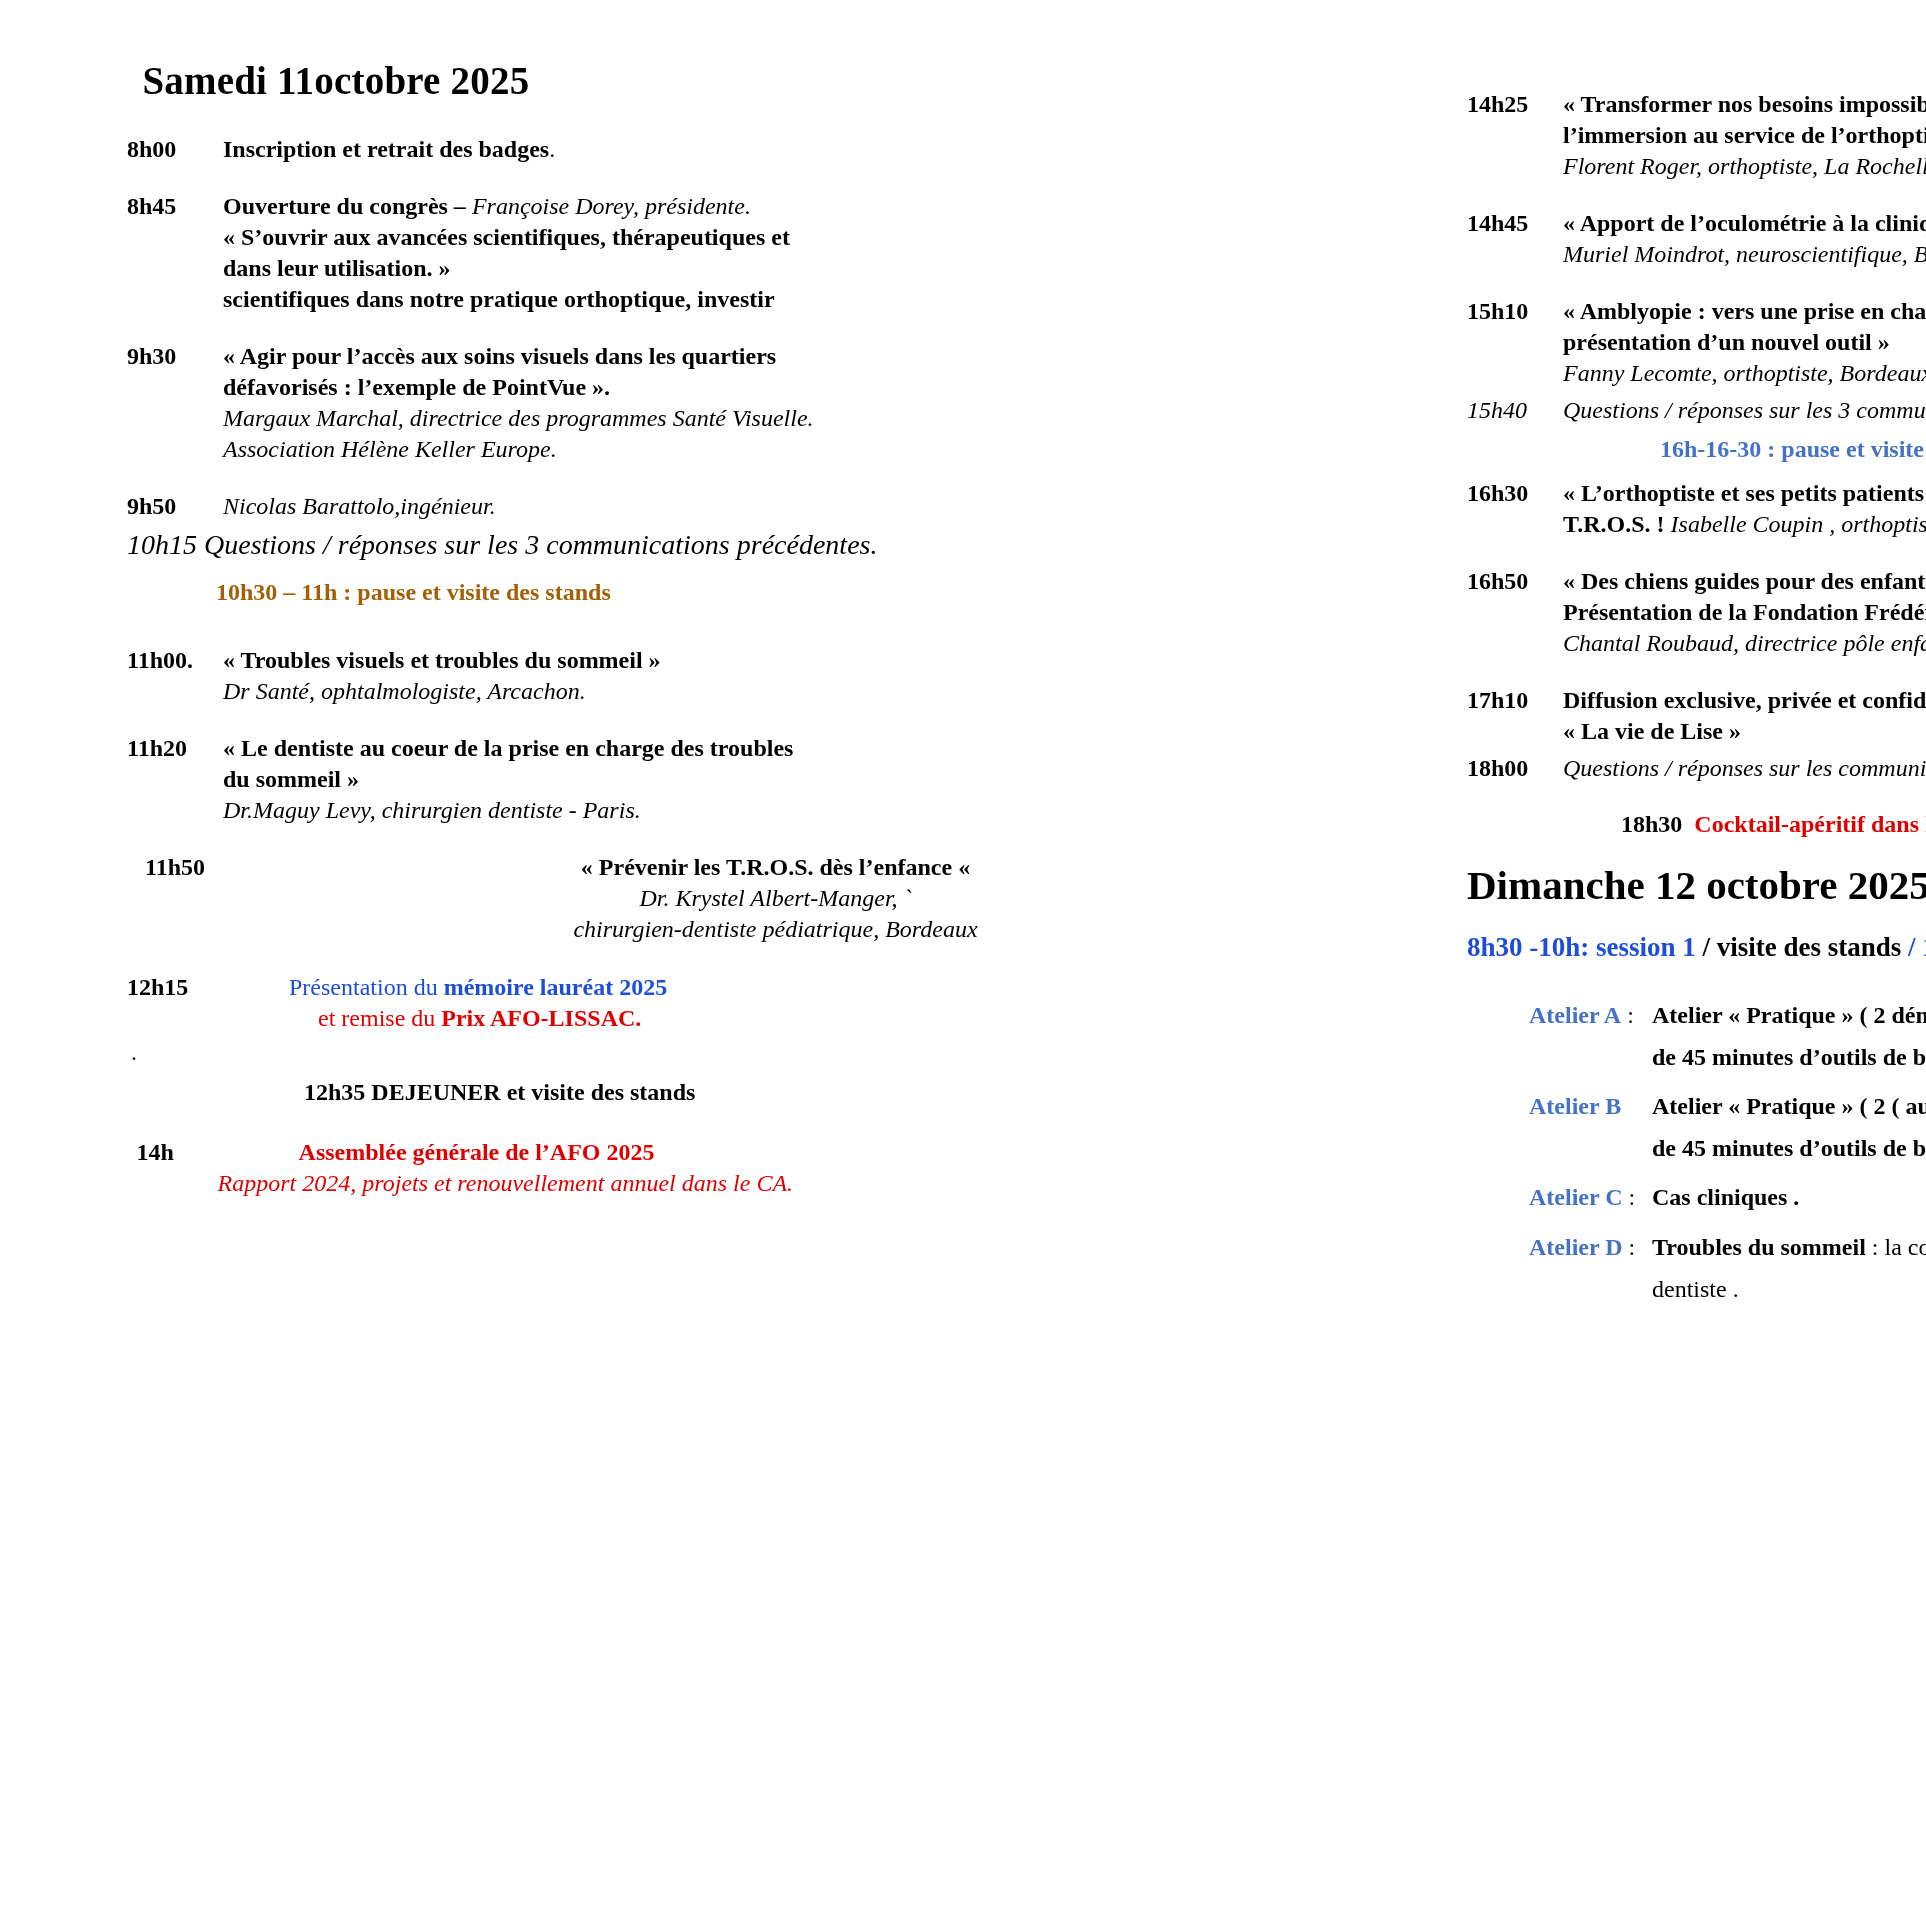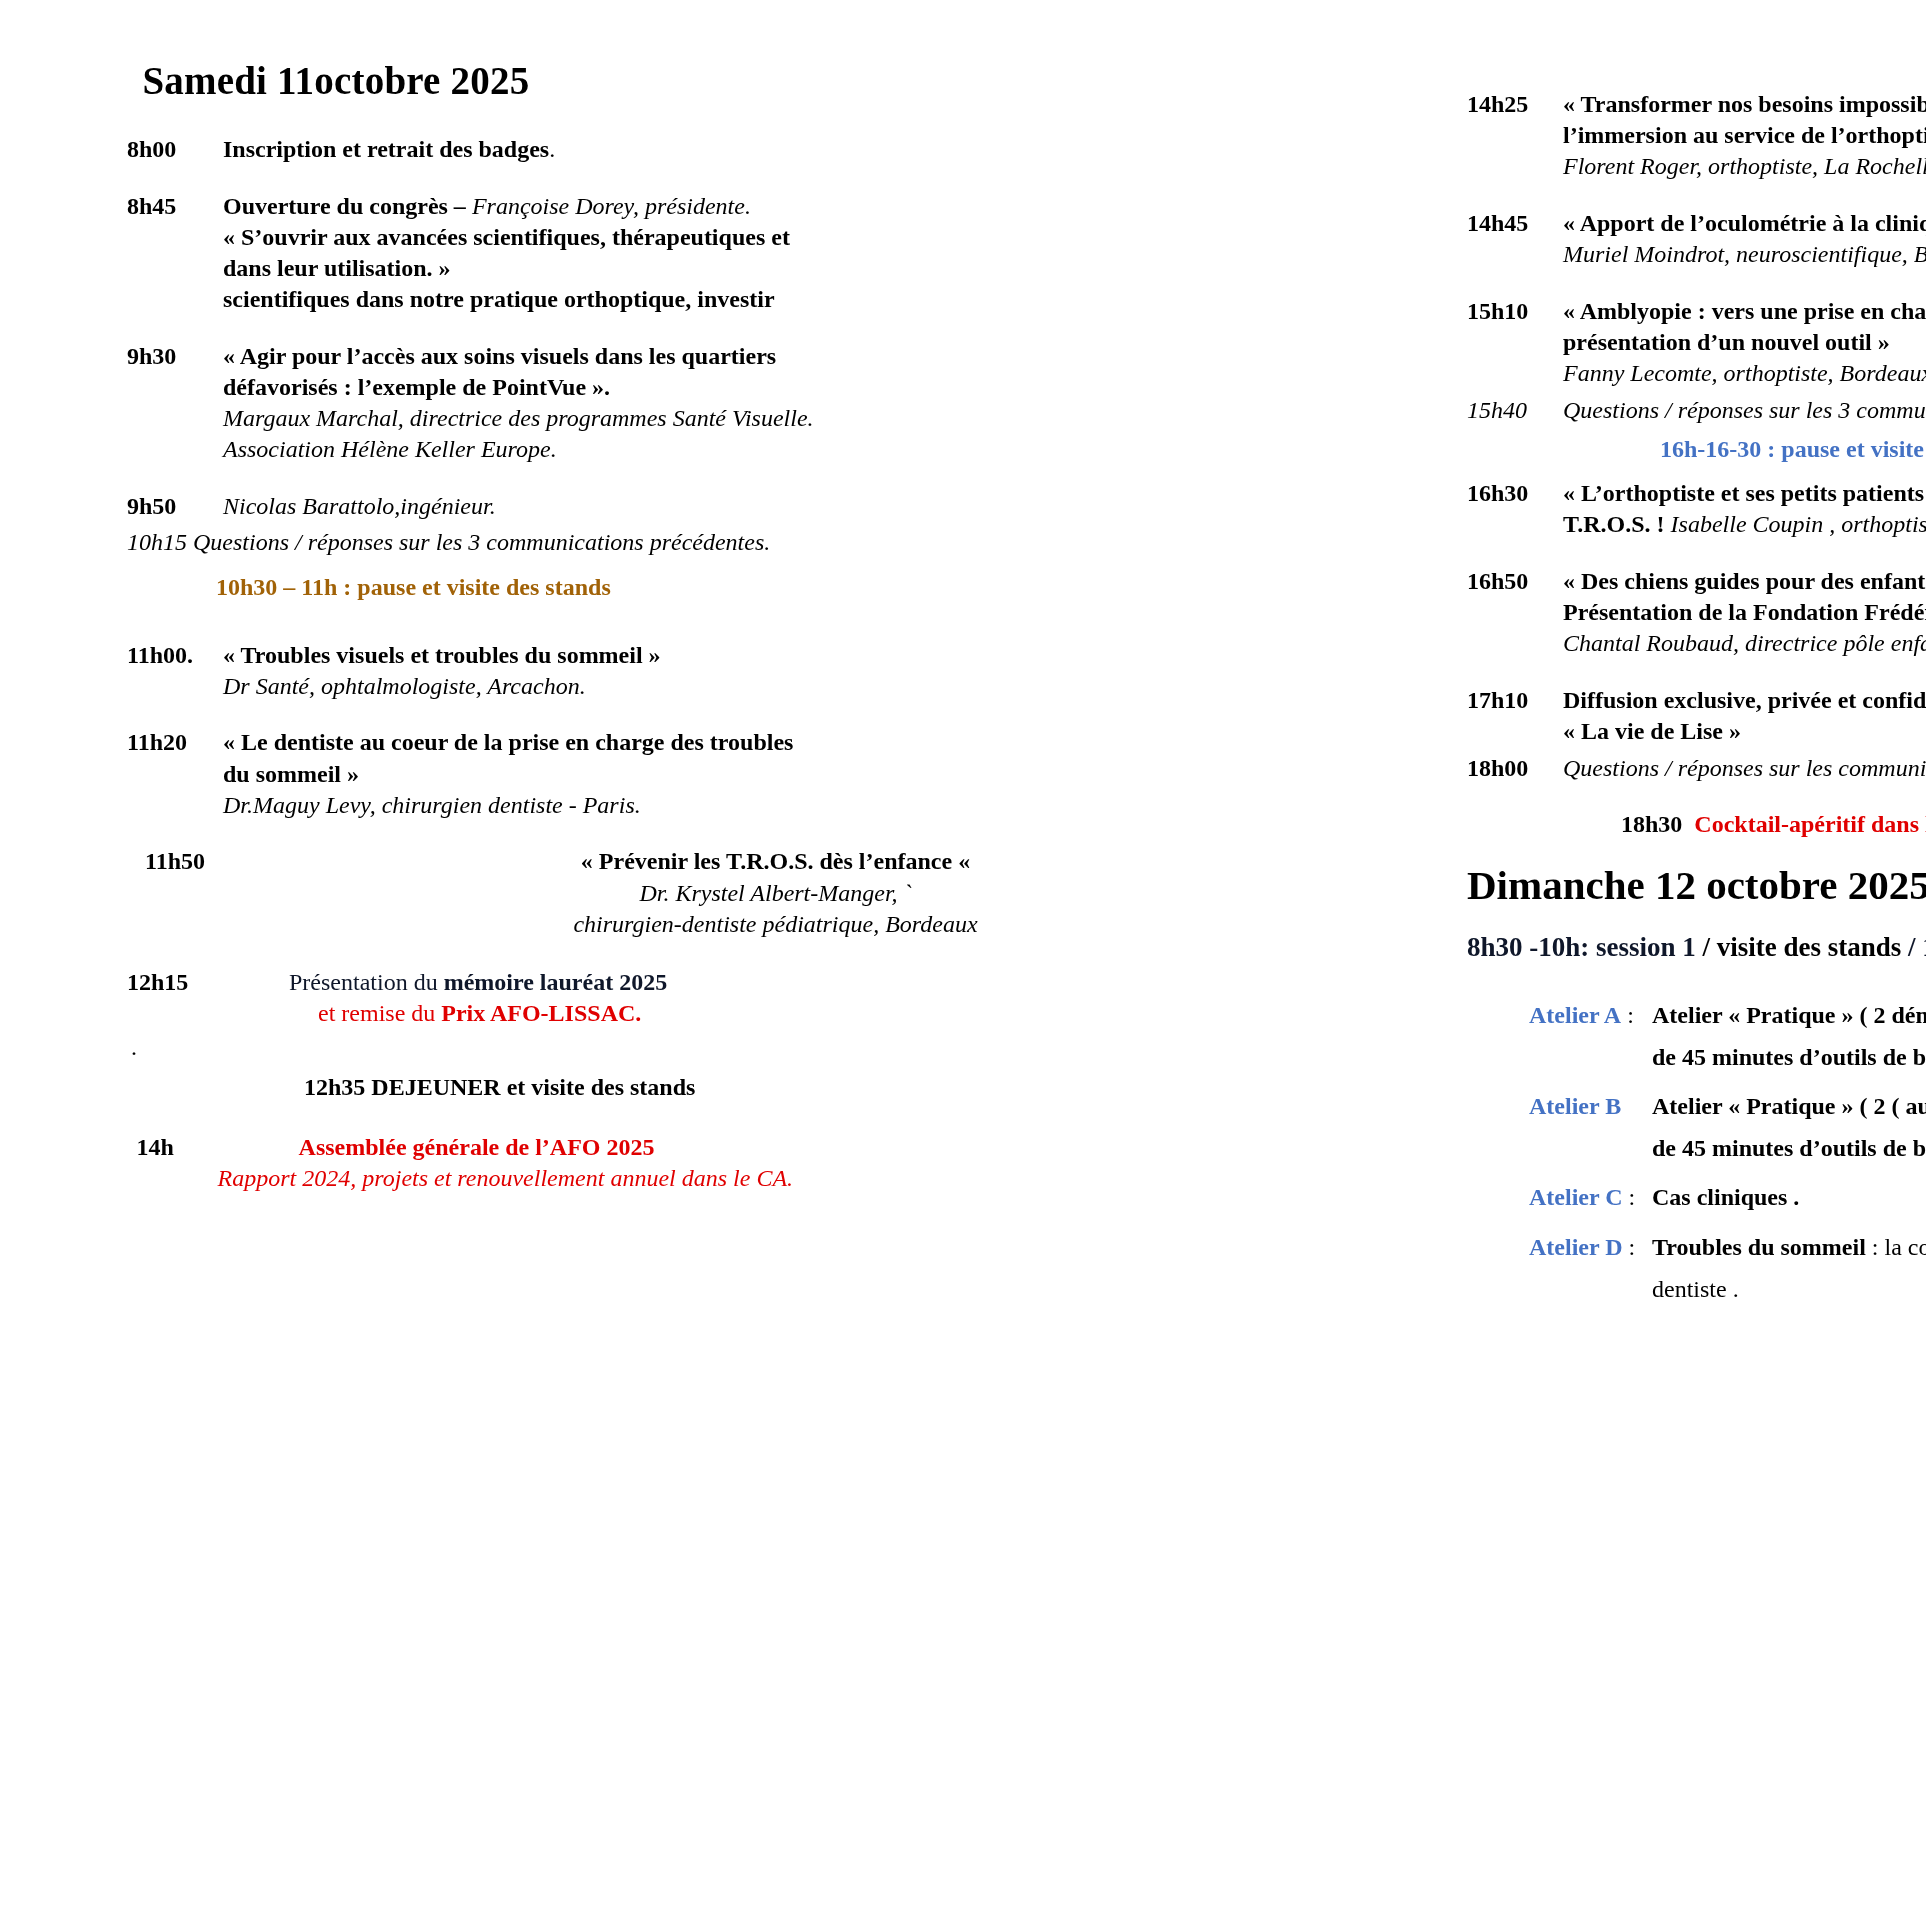--- a/index.html
+++ b/index.html
@@ -57,26 +57,26 @@
     width: 96px;
   }
   .body {
     flex: 1 1 auto;
     font-size: 24px;
     line-height: 1.30;
   }
   .line { display: block; white-space: nowrap; }
   .b  { font-weight: bold; }
   .i  { font-style: italic; }
-  .blue { color: #0f172a; }
+  .blue { color: #1d4ed8; }
   .red  { color: #E00000; }
 
   
   .flat {
-    font-size: 24px;
+    font-size: 28px;
     line-height: 1.30;
     margin-bottom: 15px;
     white-space: nowrap;
   }
   .tight { margin-bottom: 5.4px; }
   .gap-m { margin-bottom: 27px; text-align: center; }
 
   .pause {
     font-size: 24px;
     font-weight: bold;

